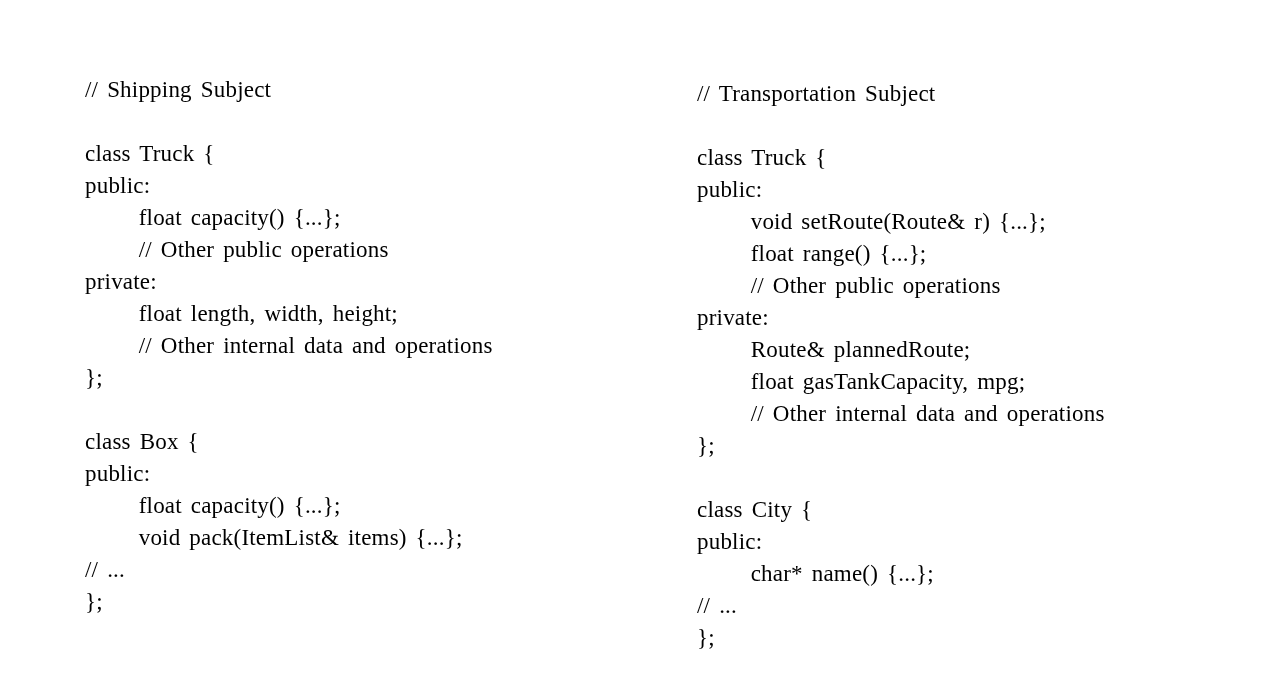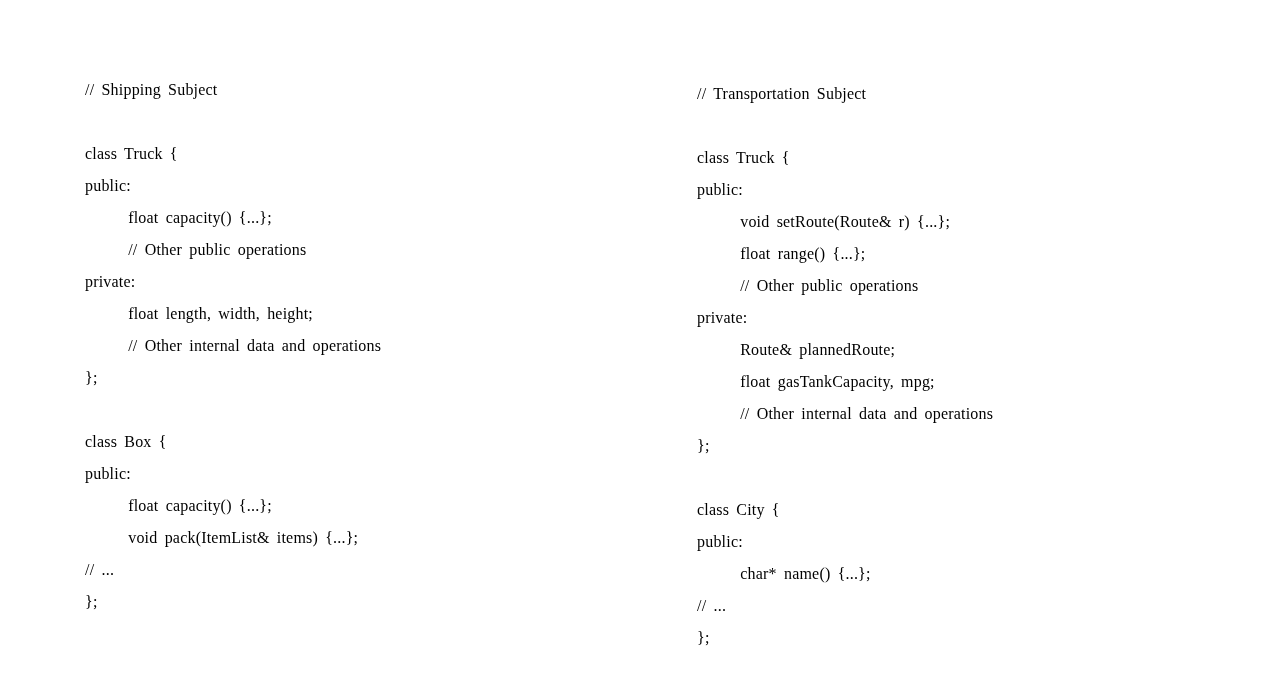--- a/index.html
+++ b/index.html
@@ -15,21 +15,21 @@
   }
   .page {
     position: absolute;
     inset: 0;
     background: #ffffff;
   }
   .code-col {
     position: absolute;
     margin: 0;
     font-family: "Liberation Serif", "DejaVu Serif", serif;
-    font-size: 16px;
+    font-size: 23px;
     line-height: 32px;
     color: #000000;
     white-space: pre;
     word-spacing: 3px;
     letter-spacing: 0.2px;
   }
   .col-left  { left: 85px;  top: 74px; }
   .col-right { left: 697px; top: 78px; }
 </style>
 </head>

